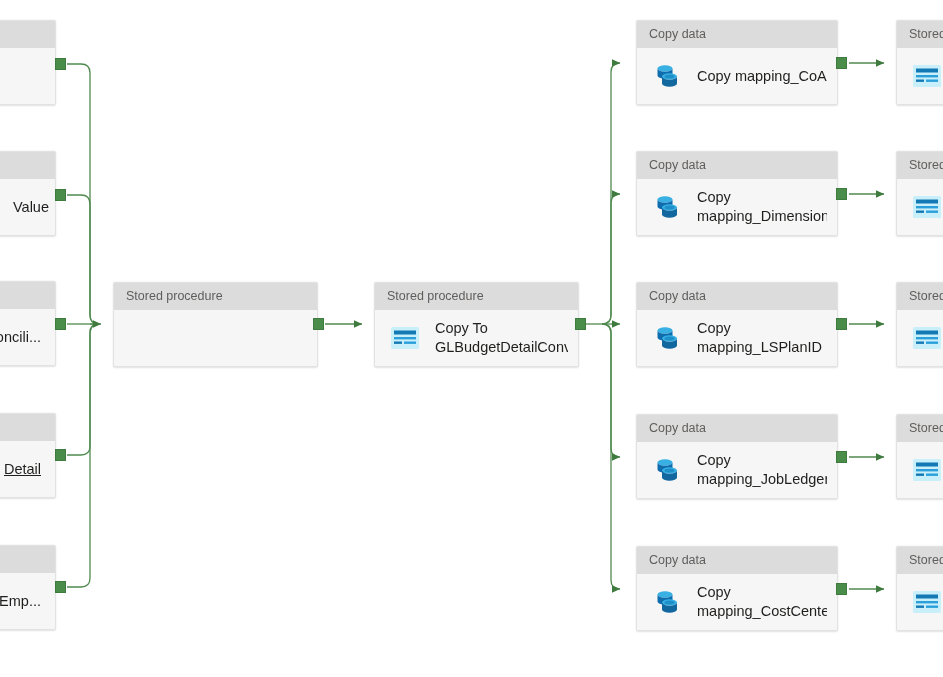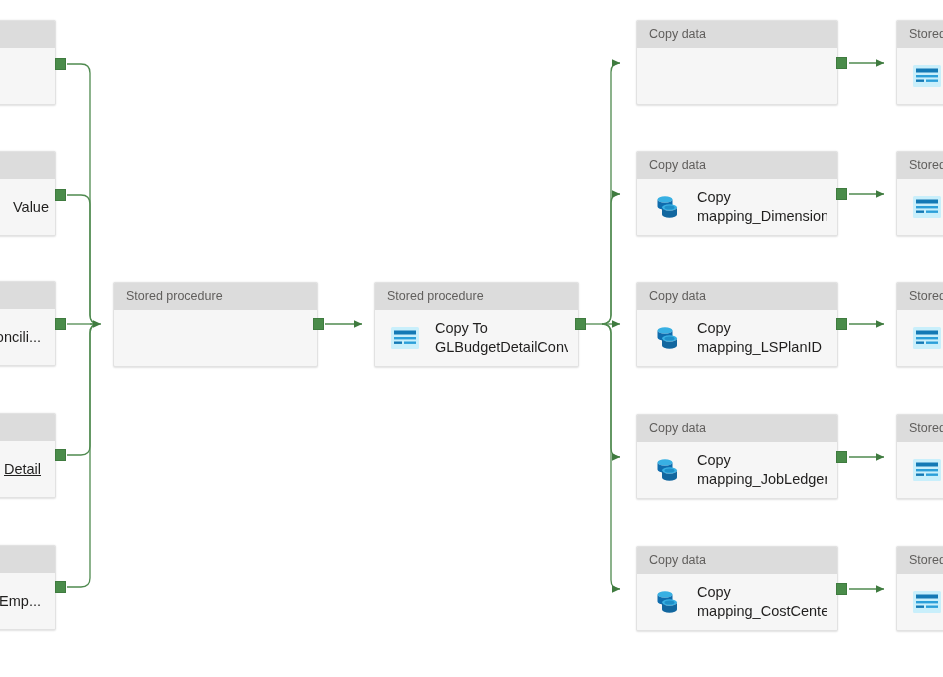--- a/index.html
+++ b/index.html
@@ -195,20 +195,35 @@
       <div class="node-label two-line">
         <div>Copy To</div>
         <div>GLBudgetDetailConv...</div>
       </div>
     </div>
   </div>
   <div class="port" style="left:575px; top:318px;"></div>
 
   <div class="node" style="left:636px; top:20px; width:202px; height:85px;">
     <div class="node-header">Copy data</div>
+    <div class="node-body">
+      <span class="icon">
+        <svg width="32" height="32" viewBox="0 0 32 32">
+          <ellipse cx="14" cy="8.5" rx="7.5" ry="3.2" fill="#38b0e3"></ellipse>
+          <path d="M6.5,8.5 v7 a7.5,3.2 0 0 0 15,0 v-7 a7.5,3.2 0 0 1 -15,0 z" fill="#0f6cad"></path>
+          <ellipse cx="18.5" cy="16.5" rx="7.5" ry="3.2" fill="#38b0e3"></ellipse>
+          <path d="M11,16.5 v7 a7.5,3.2 0 0 0 15,0 v-7 a7.5,3.2 0 0 1 -15,0 z" fill="#12679f"></path>
+          <ellipse cx="18.5" cy="16.5" rx="5" ry="2" fill="#1e8fc8"></ellipse>
+        </svg>
+      </span>
+      <div class="node-label two-line">
+        <div>Copy mapping_CoA</div>
+        <div></div>
+      </div>
+    </div>
   </div>
   <div class="port" style="left:836px; top:57px;"></div>
 
   <div class="node" style="left:636px; top:151px; width:202px; height:85px;">
     <div class="node-header">Copy data</div>
     <div class="node-body">
       <span class="icon">
         <svg width="32" height="32" viewBox="0 0 32 32">
           <ellipse cx="14" cy="8.5" rx="7.5" ry="3.2" fill="#38b0e3"></ellipse>
           <path d="M6.5,8.5 v7 a7.5,3.2 0 0 0 15,0 v-7 a7.5,3.2 0 0 1 -15,0 z" fill="#0f6cad"></path>

